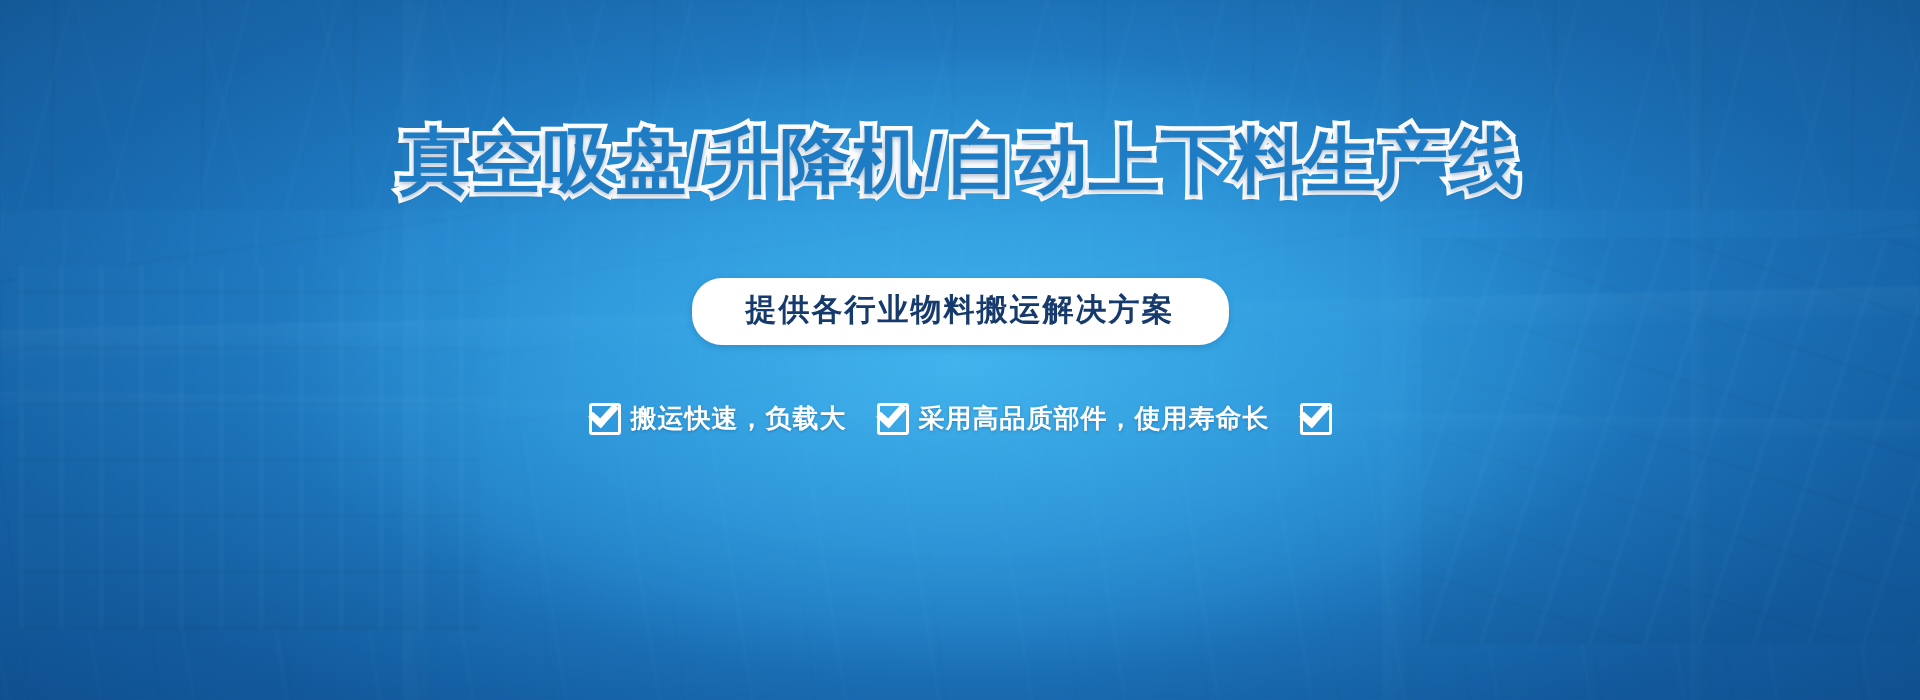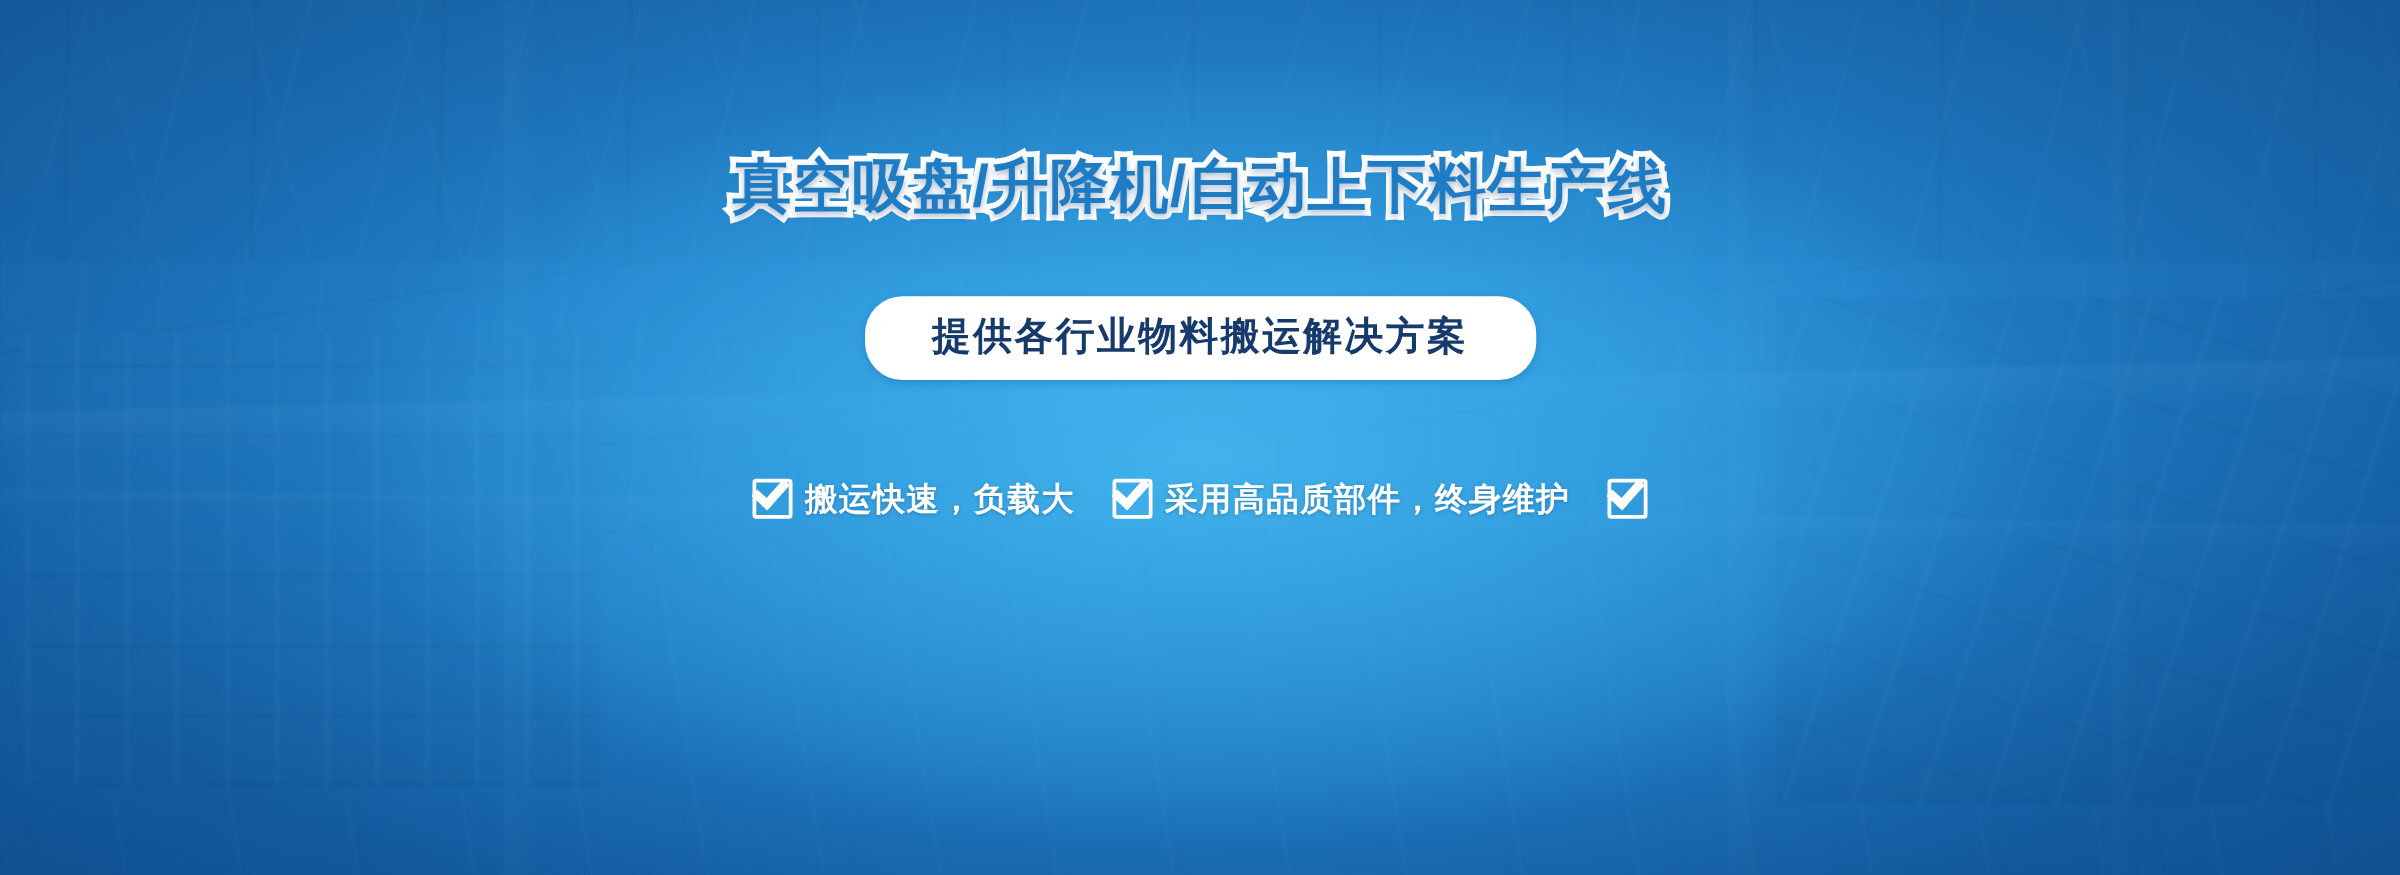--- a/index.html
+++ b/index.html
@@ -94,21 +94,21 @@
       rgba(0,0,0,0) 42%,
       rgba(10,60,115,.30) 76%,
       rgba(8,50,100,.52) 100%);
   }
 
   
   .content{position:absolute;inset:0;display:flex;flex-direction:column;align-items:center;}
 
   .headline{
     margin-top:124px;
-    font-size:47px;
+    font-size:71px;
     font-weight:bold;
     letter-spacing:1px;
     line-height:1.05;
     color:#1d7cc4;
     -webkit-text-stroke:9px #ffffff;
     paint-order:stroke fill;
     text-shadow:0 2px 5px rgba(8,55,105,.35);
     white-space:nowrap;
   }
 
@@ -119,21 +119,21 @@
     font-size:31px;
     font-weight:bold;
     letter-spacing:2px;
     padding:11px 54px 14px;
     border-radius:30px;
     white-space:nowrap;
     box-shadow:0 2px 6px rgba(10,60,110,.22);
   }
 
   .features{
-    margin-top:78px;
+    margin-top:56px;
     display:flex;
     align-items:center;
     gap:30px;
     white-space:nowrap;
   }
   .feature{display:flex;align-items:center;gap:10px;}
   .cbox{
     position:relative;
     width:32px;height:32px;
     border:3px solid #ffffff;
@@ -190,21 +190,21 @@
         <span class="cbox">
           <span class="tick"></span>
         </span>
         <span class="feat-label">搬运快速，负载大</span>
       </div>
 
       <div class="feature">
         <span class="cbox">
           <span class="tick"></span>
         </span>
-        <span class="feat-label">采用高品质部件，终身维护</span>
+        <span class="feat-label">采用高品质部件，使用寿命长</span>
       </div>
 
       <div class="feature">
         <span class="cbox">
           <span class="tick"></span>
         </span>
       </div>
 
     </div>
   </div>

